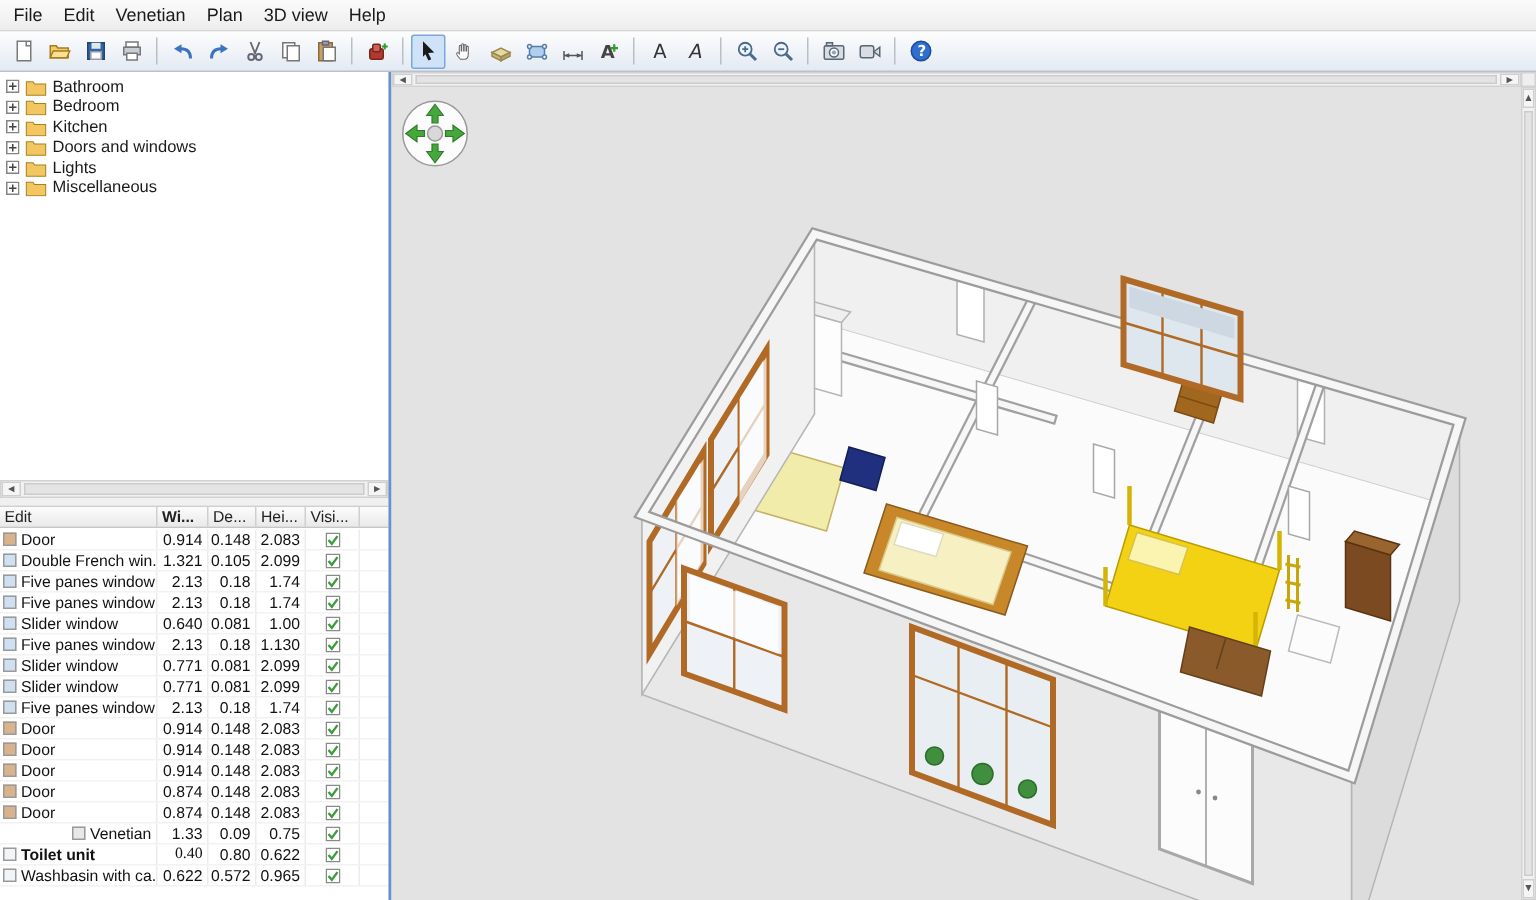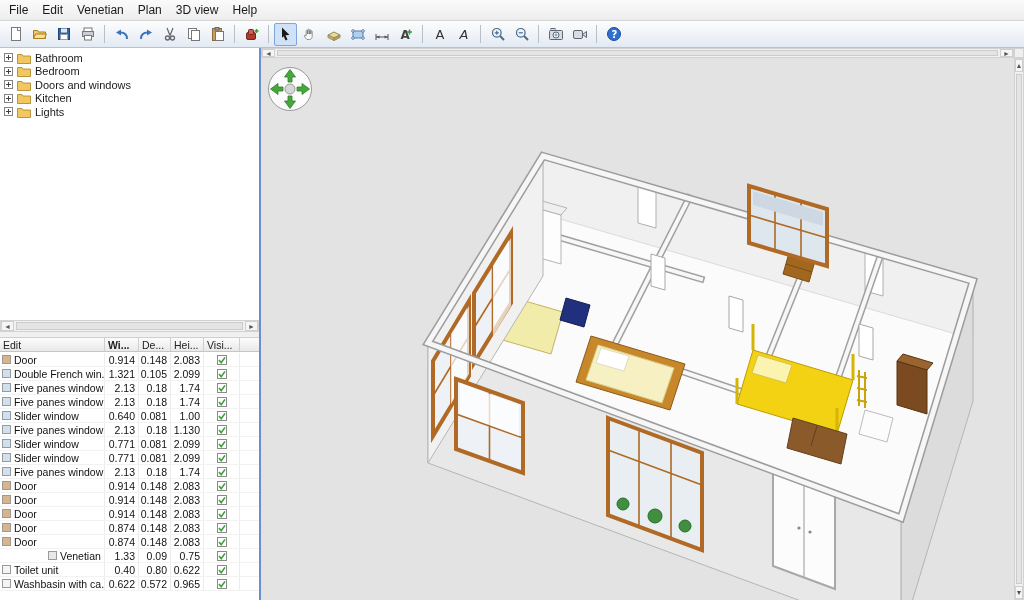--- a/index.html
+++ b/index.html
@@ -270,41 +270,51 @@
             <span class="tree-label">Bedroom</span>
           </div>
           <div class="tree-item">
             <svg class="expander" viewBox="0 0 9 9">
               <rect x="0.5" y="0.5" width="8" height="8" fill="#fff" stroke="#848484"></rect>
               <path d="M2 4.5h5M4.5 2v5" stroke="#444" stroke-width="1"></path>
             </svg>
             <svg class="folder" viewBox="0 0 14 12">
               <path d="M0.5 11.5v-9h4.5l1 1.5h7.5v7.5z" fill="#f2c661" stroke="#a8821e" stroke-width="0.8"></path>
             </svg>
-            <span class="tree-label">Doors and windows</span>
+            <span class="tree-label">Kitchen</span>
           </div>
           <div class="tree-item">
             <svg class="expander" viewBox="0 0 9 9">
               <rect x="0.5" y="0.5" width="8" height="8" fill="#fff" stroke="#848484"></rect>
               <path d="M2 4.5h5M4.5 2v5" stroke="#444" stroke-width="1"></path>
             </svg>
             <svg class="folder" viewBox="0 0 14 12">
               <path d="M0.5 11.5v-9h4.5l1 1.5h7.5v7.5z" fill="#f2c661" stroke="#a8821e" stroke-width="0.8"></path>
             </svg>
-            <span class="tree-label">Kitchen</span>
+            <span class="tree-label">Doors and windows</span>
           </div>
           <div class="tree-item">
             <svg class="expander" viewBox="0 0 9 9">
               <rect x="0.5" y="0.5" width="8" height="8" fill="#fff" stroke="#848484"></rect>
               <path d="M2 4.5h5M4.5 2v5" stroke="#444" stroke-width="1"></path>
             </svg>
             <svg class="folder" viewBox="0 0 14 12">
               <path d="M0.5 11.5v-9h4.5l1 1.5h7.5v7.5z" fill="#f2c661" stroke="#a8821e" stroke-width="0.8"></path>
             </svg>
             <span class="tree-label">Lights</span>
+          </div>
+          <div class="tree-item">
+            <svg class="expander" viewBox="0 0 9 9">
+              <rect x="0.5" y="0.5" width="8" height="8" fill="#fff" stroke="#848484"></rect>
+              <path d="M2 4.5h5M4.5 2v5" stroke="#444" stroke-width="1"></path>
+            </svg>
+            <svg class="folder" viewBox="0 0 14 12">
+              <path d="M0.5 11.5v-9h4.5l1 1.5h7.5v7.5z" fill="#f2c661" stroke="#a8821e" stroke-width="0.8"></path>
+            </svg>
+            <span class="tree-label">Miscellaneous</span>
           </div>
         </div>
       <div id="catalog-hscroll" class="hscroll">
           <div class="scroll-btn">◄</div>
           <div class="scroll-track">
             <div class="scroll-thumb"></div>
           </div>
           <div class="scroll-btn">►</div>
         </div>
       <div id="left-splitter"></div>
@@ -535,25 +545,25 @@
             <div class="td num" style="width: 32px;">0.09</div>
             <div class="td num" style="width: 33px;">0.75</div>
             <div class="td visi" style="width: 36px;">
               <svg width="10" height="10" viewBox="0 0 10 10">
                 <rect x="0.5" y="0.5" width="9" height="9" fill="#fff" stroke="#8a8a8a"></rect>
                 <path d="M2 5l2.2 2.6L8 2.4" stroke="#3a9e3a" stroke-width="1.6" fill="none"></path>
               </svg>
             </div>
           </div>
           <div class="tr">
-            <div class="td name" style="width: 105px;">
+            <div class="td name" style="width: 105px; font-weight: bold;">
               <span class="type-icon" style="background: rgb(242, 245, 248);"></span>
               <span>Toilet unit</span>
             </div>
-            <div class="td num" style="width: 34px;">0.40</div>
+            <div class="td num" style="width: 34px; font-family: Liberation Serif, serif;">0.40</div>
             <div class="td num" style="width: 32px;">0.80</div>
             <div class="td num" style="width: 33px;">0.622</div>
             <div class="td visi" style="width: 36px;">
               <svg width="10" height="10" viewBox="0 0 10 10">
                 <rect x="0.5" y="0.5" width="9" height="9" fill="#fff" stroke="#8a8a8a"></rect>
                 <path d="M2 5l2.2 2.6L8 2.4" stroke="#3a9e3a" stroke-width="1.6" fill="none"></path>
               </svg>
             </div>
           </div>
           <div class="tr">

